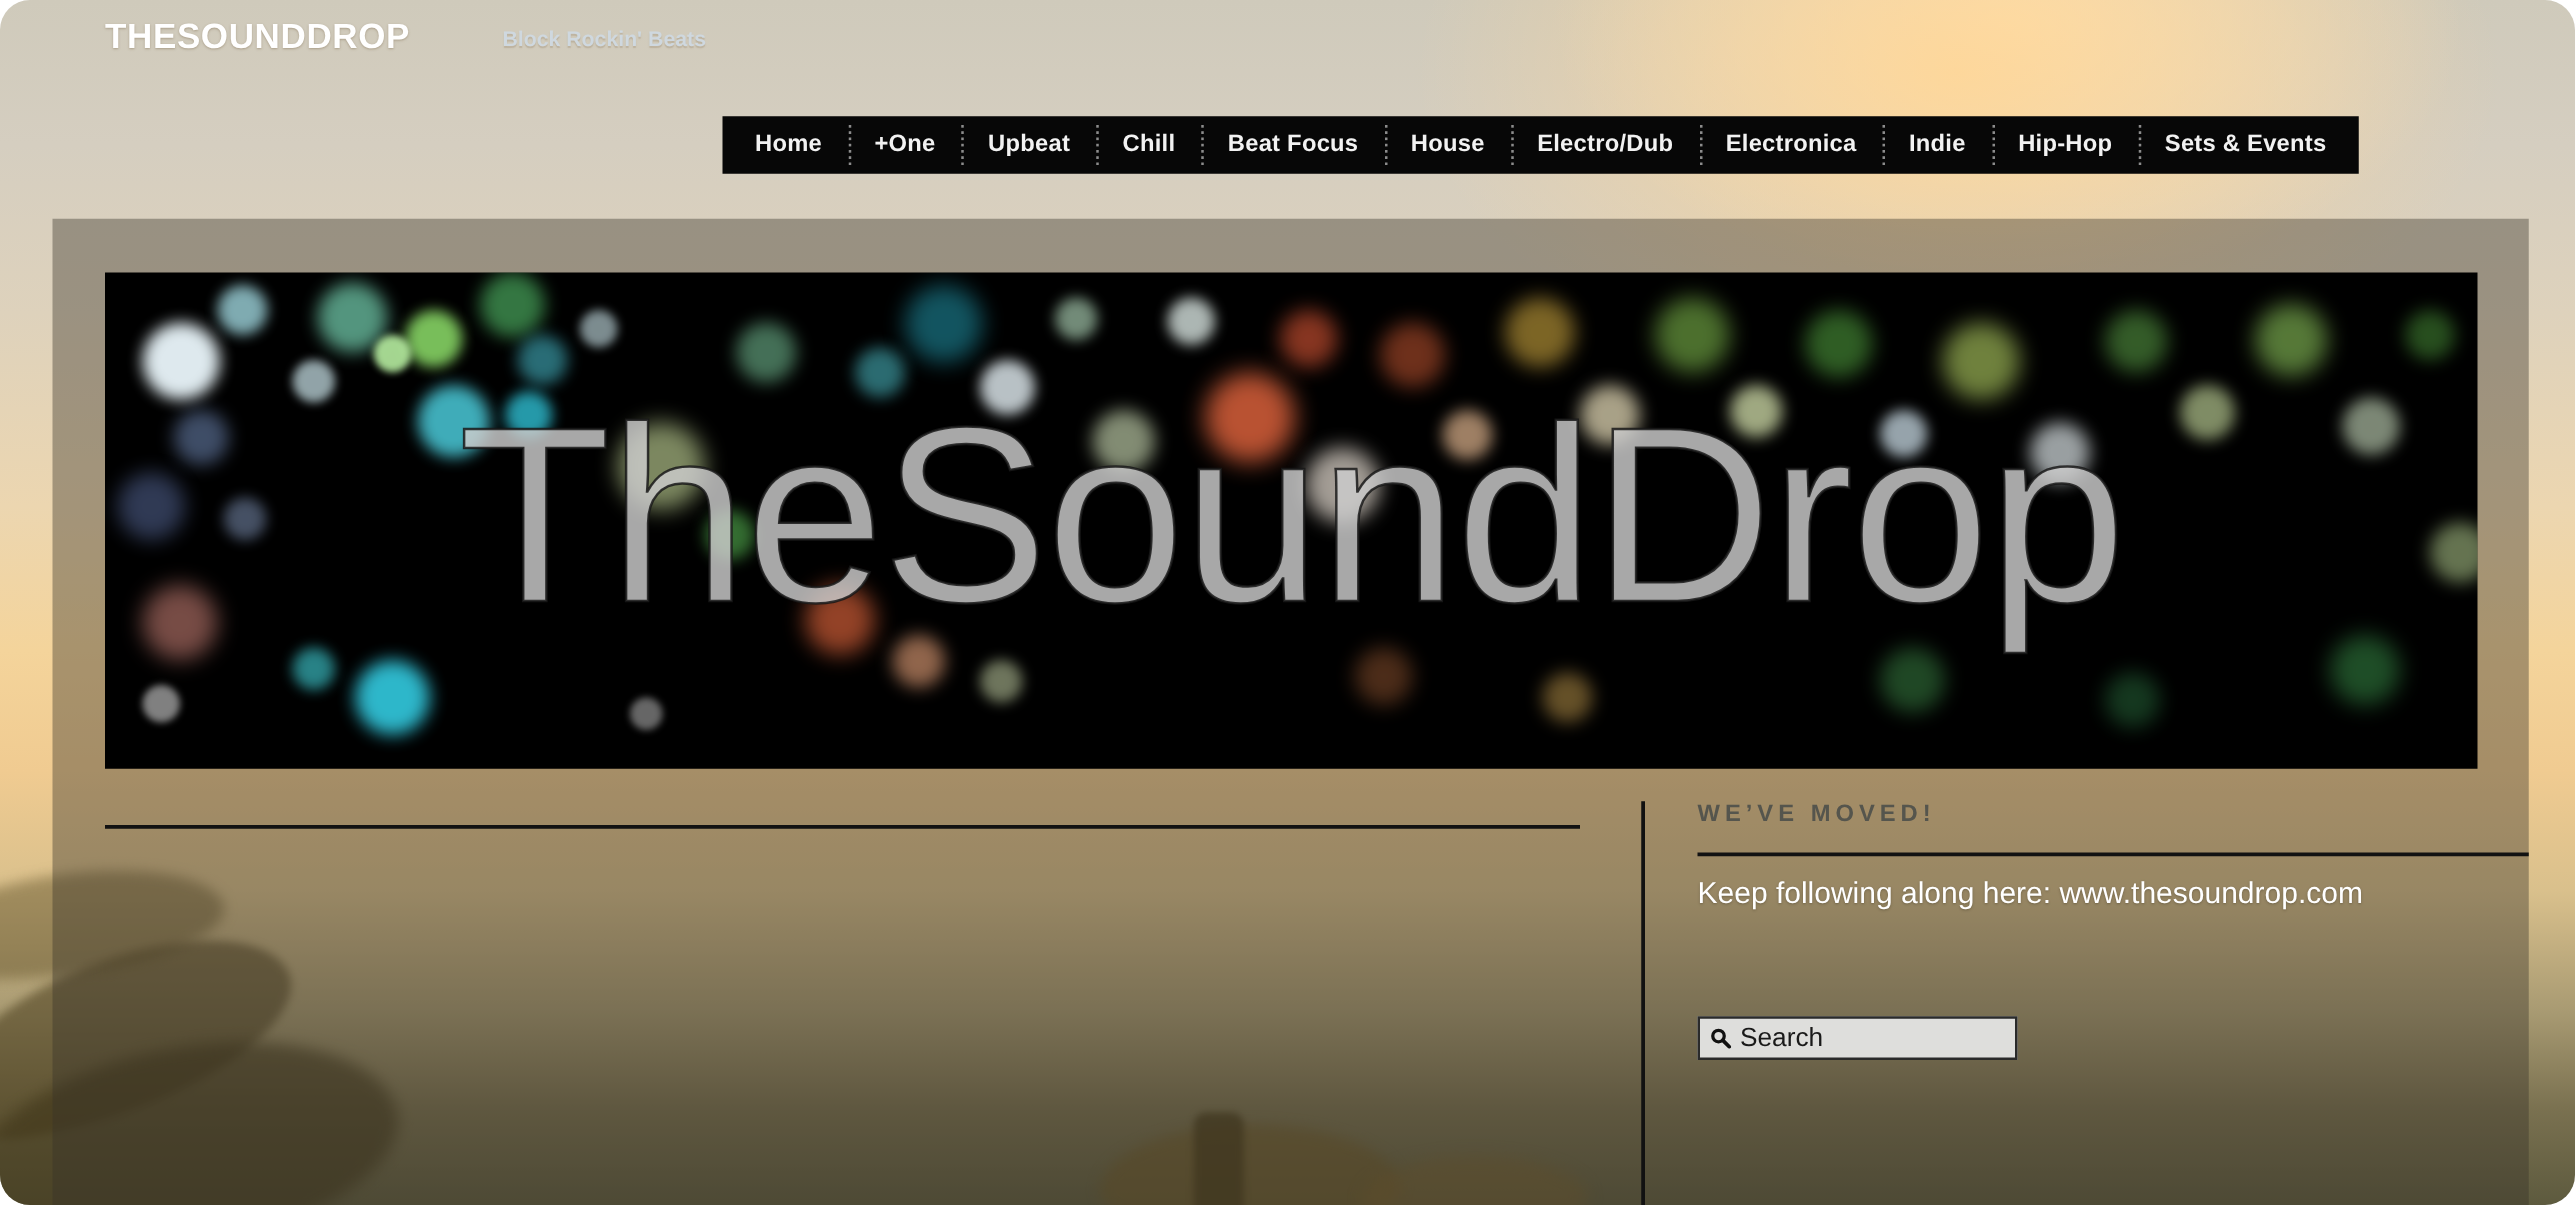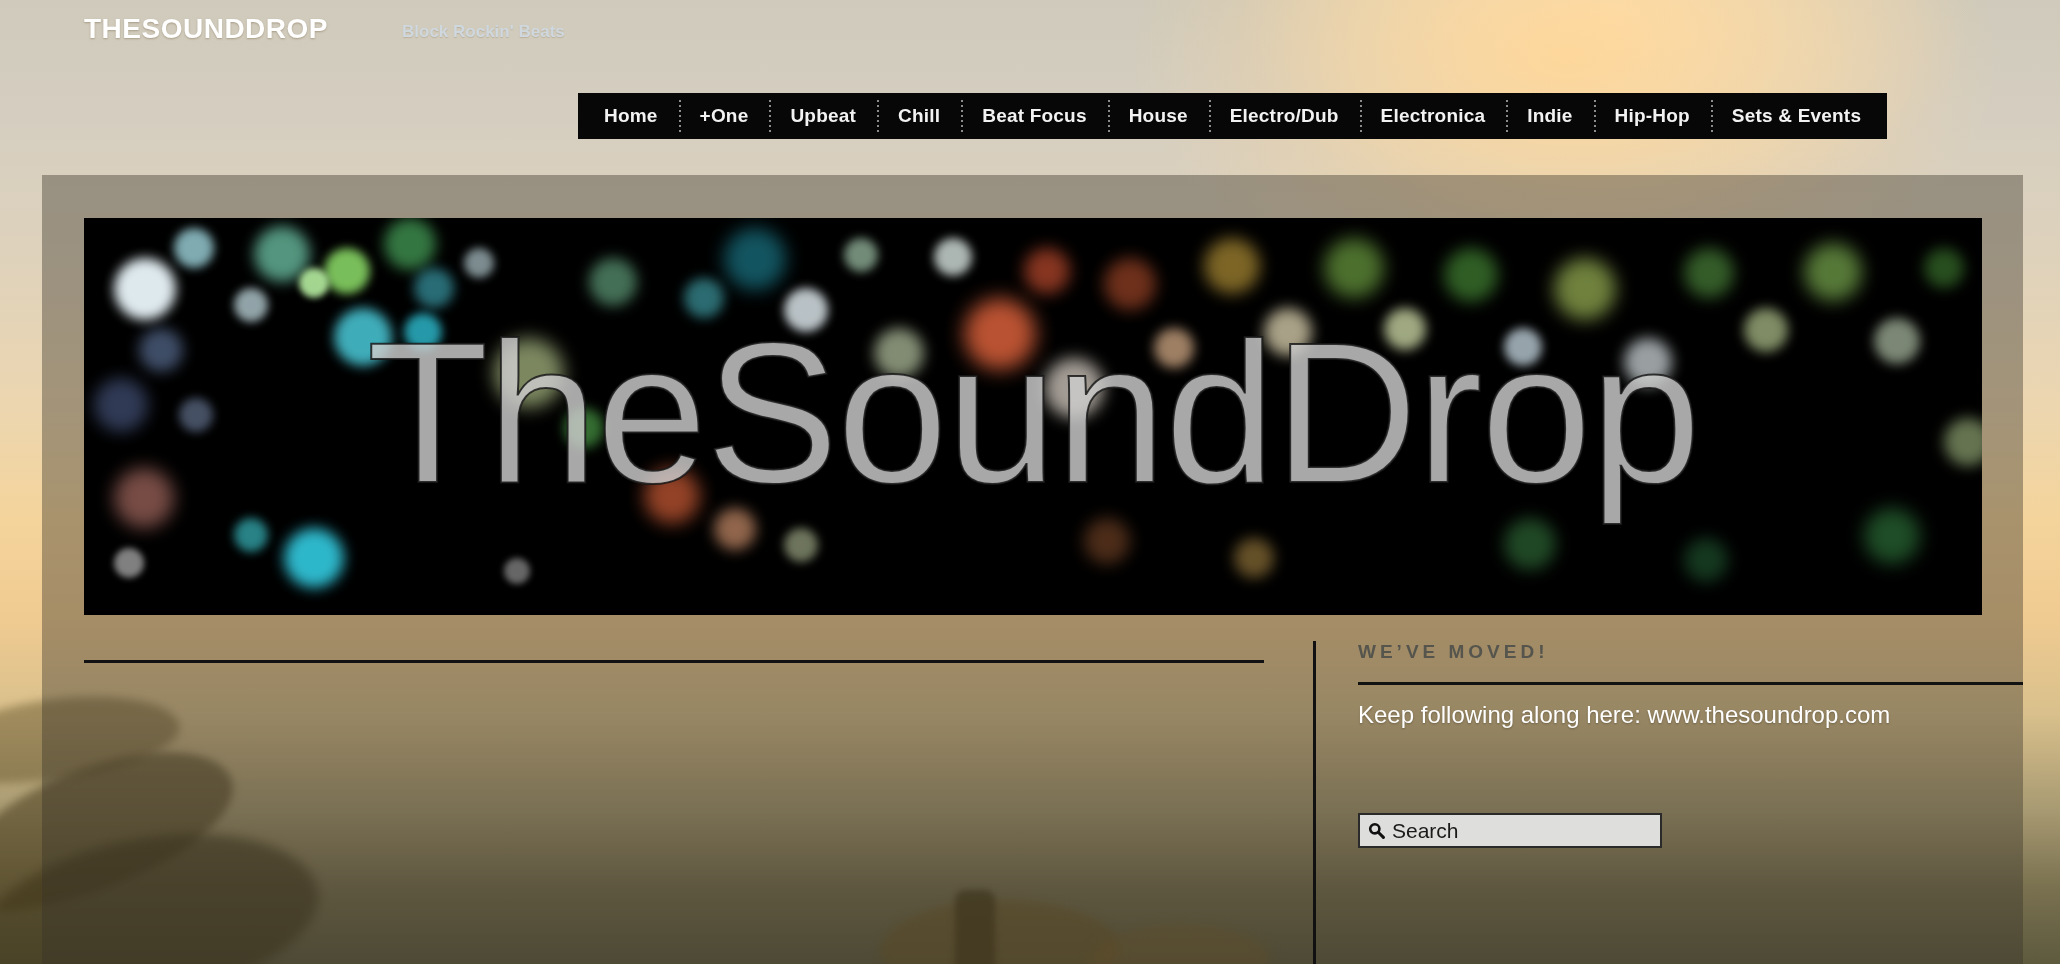--- a/index.html
+++ b/index.html
@@ -23,20 +23,21 @@
         #d5cec0 12%,
         #ded2bc 26%,
         #ecd6b0 42%,
         #f4d49b 54%,
         #f0cb91 64%,
         #d9c08c 74%,
         #a89a72 84%,
         #7a7150 92%,
         #5d5a3e 100%);
     overflow:hidden;
+    border-radius:24px;
   }
   .leafblob {
     position:absolute;
     border-radius:50% 50% 45% 55% / 60% 55% 45% 40%;
     filter:blur(5px);
   }
 
   
   #header {
     position:absolute; left:0; top:0; width:2060px; height:92px;
@@ -145,21 +146,21 @@
     padding-left:42px;
   }
   #sb-rule { height:3px; background:#121212; margin-top:19px; }
   #sb-text {
     margin-top:14px;
     font-size:24px; color:#ffffff; line-height:1.3;
     text-shadow:0 1px 2px rgba(40,35,20,0.35);
   }
   #search-wrap {
     position:absolute; left:42px; top:172px;
-    width:304px; height:35px;
+    width:256px; height:35px;
     background:#dededc;
     border:2px solid #2a2a2a;
     display:flex; align-items:center;
     padding:0 8px;
   }
   #search-icon { flex:0 0 auto; margin-right:7px; display:block; }
   #search-input {
     border:0; outline:0; background:transparent;
     font-family:"Liberation Sans", sans-serif;
     font-size:21px; color:#1a1a1a;

